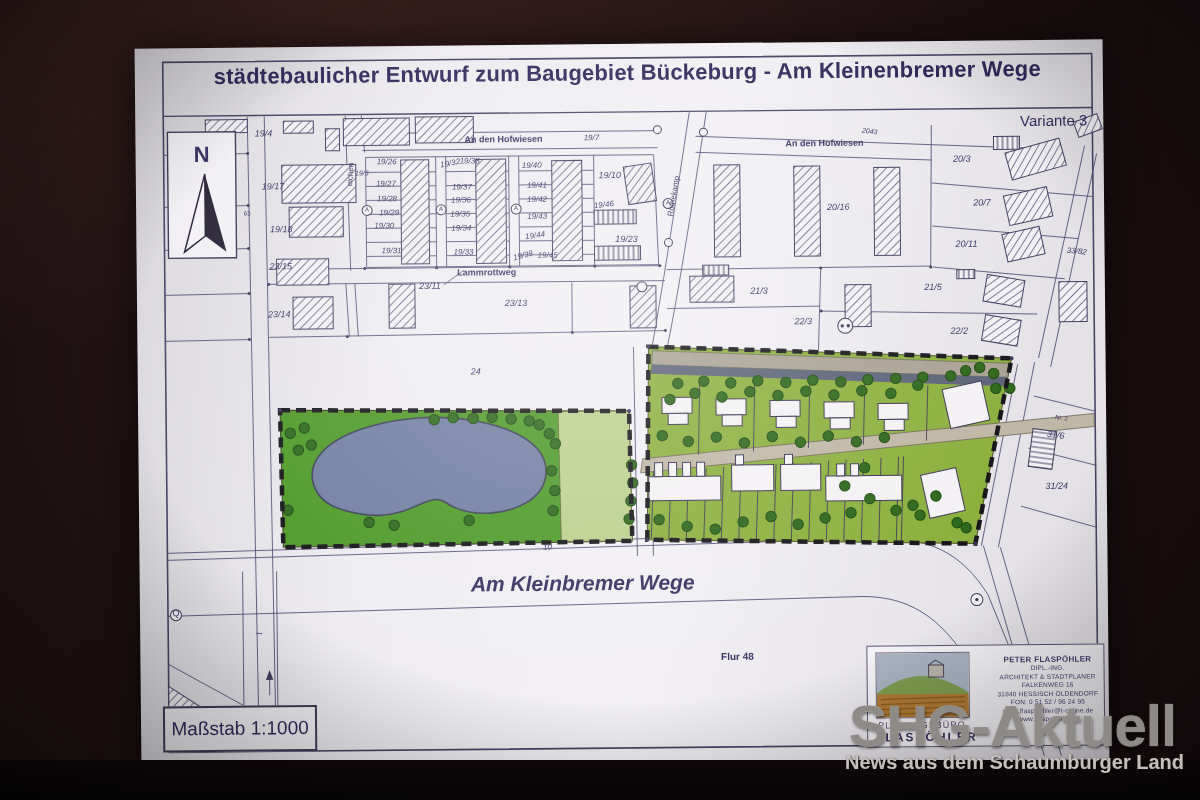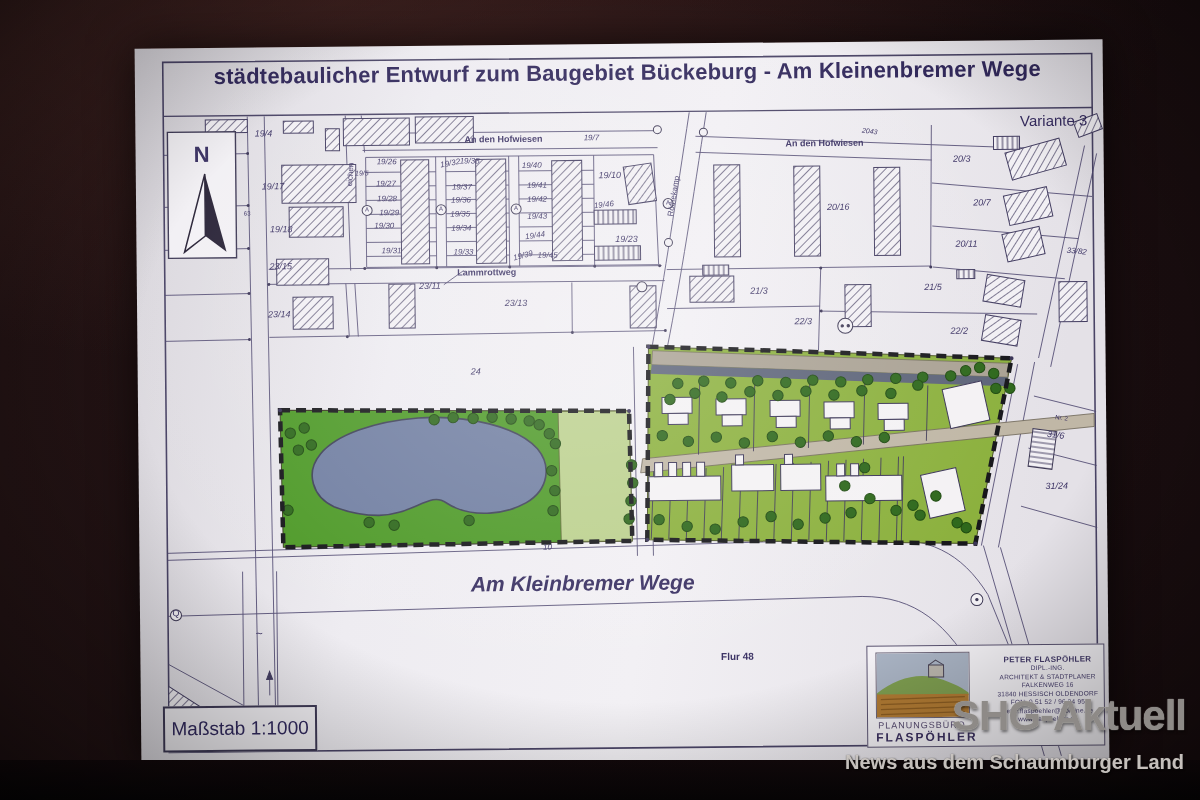--- a/index.html
+++ b/index.html
@@ -39,22 +39,22 @@
     border:1.5px solid #5a5370;background:#f3f1f5;display:flex;
   }
   .arch-left{width:112px;padding:6px 4px 2px 8px;}
   .logo{width:92px;height:64px;border:1px solid #6a6376;display:block;}
   .office-l1{font-size:9px;color:#55496e;letter-spacing:1px;text-align:center;width:92px;margin-top:2px;}
   .office-l2{font-size:12px;font-weight:bold;color:#3c3160;letter-spacing:2px;text-align:center;width:92px;}
   .arch-right{flex:1;padding-top:10px;text-align:center;color:#453c6b;}
   .arch-name{font-size:8px;font-weight:bold;letter-spacing:.3px;}
   .arch-details div{font-size:6.5px;line-height:8.5px;letter-spacing:.2px;}
   .watermark-title{
-    position:absolute;right:14px;top:692px;
-    font-size:42px;font-weight:bold;letter-spacing:-1px;color:rgba(136,132,129,.93);
+    position:absolute;right:24px;top:692px;
+    font-size:58px;font-weight:bold;letter-spacing:-1px;color:rgba(136,132,129,.93);
     text-shadow:0 0 1px #d8d4d0, 1px 2px 3px rgba(0,0,0,.5);white-space:nowrap;
   }
   .watermark-sub{
     position:absolute;right:16px;top:751px;
     font-size:20px;font-weight:bold;color:rgba(205,200,196,.95);
     text-shadow:1px 1px 2px rgba(0,0,0,.75), 0 0 1px rgba(90,90,90,.8);white-space:nowrap;
   }
 </style>
 </head>
 <body>

